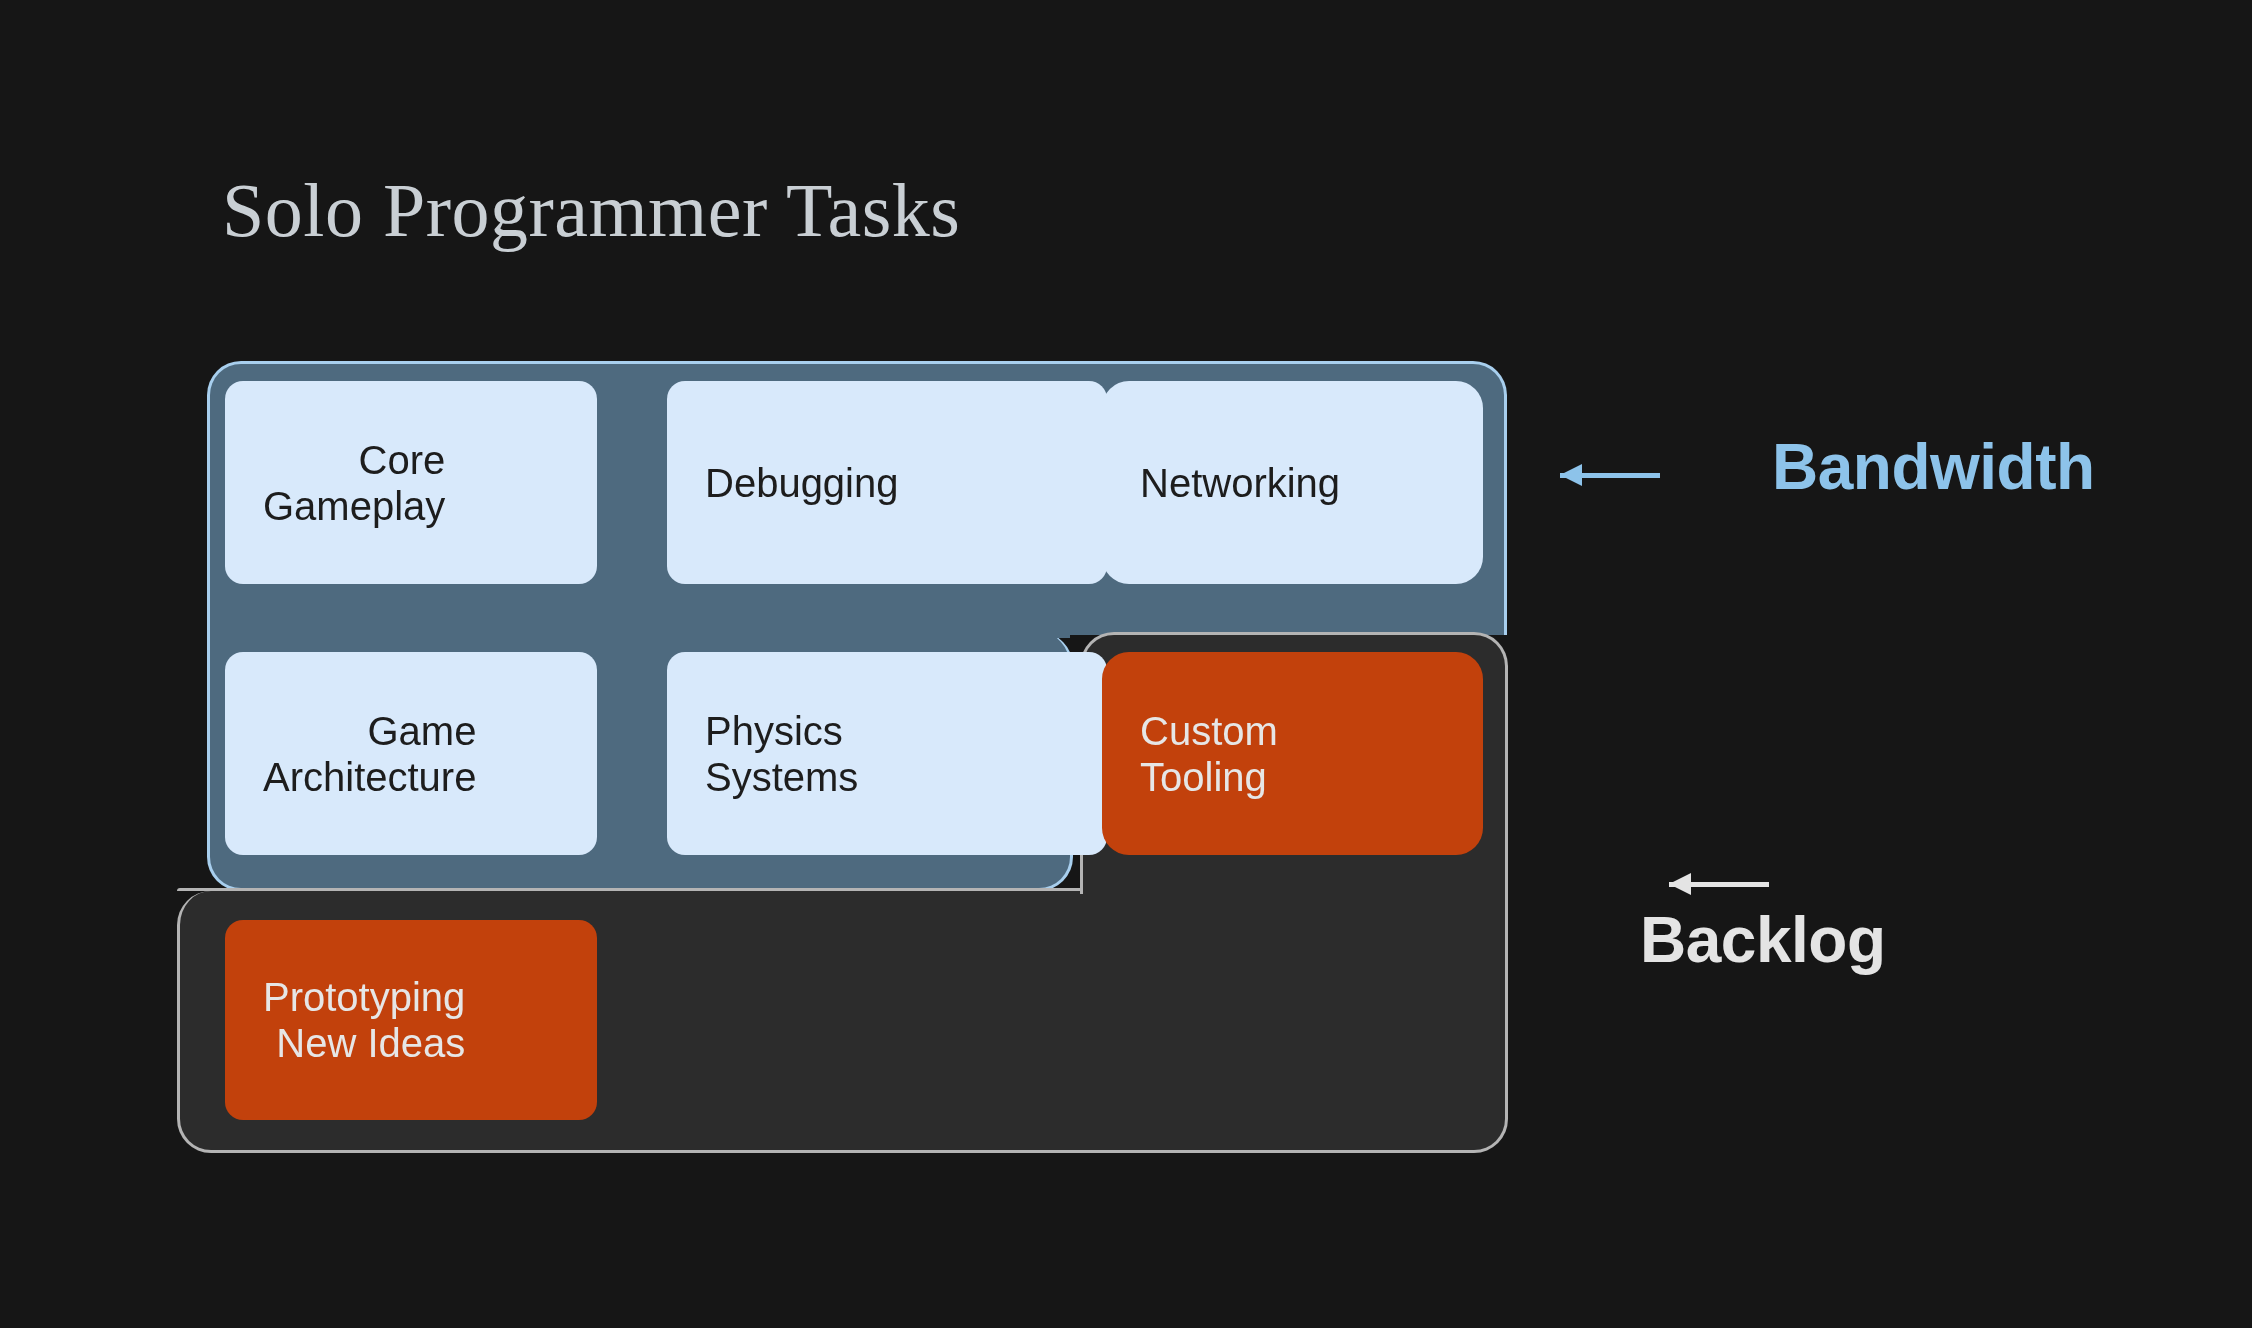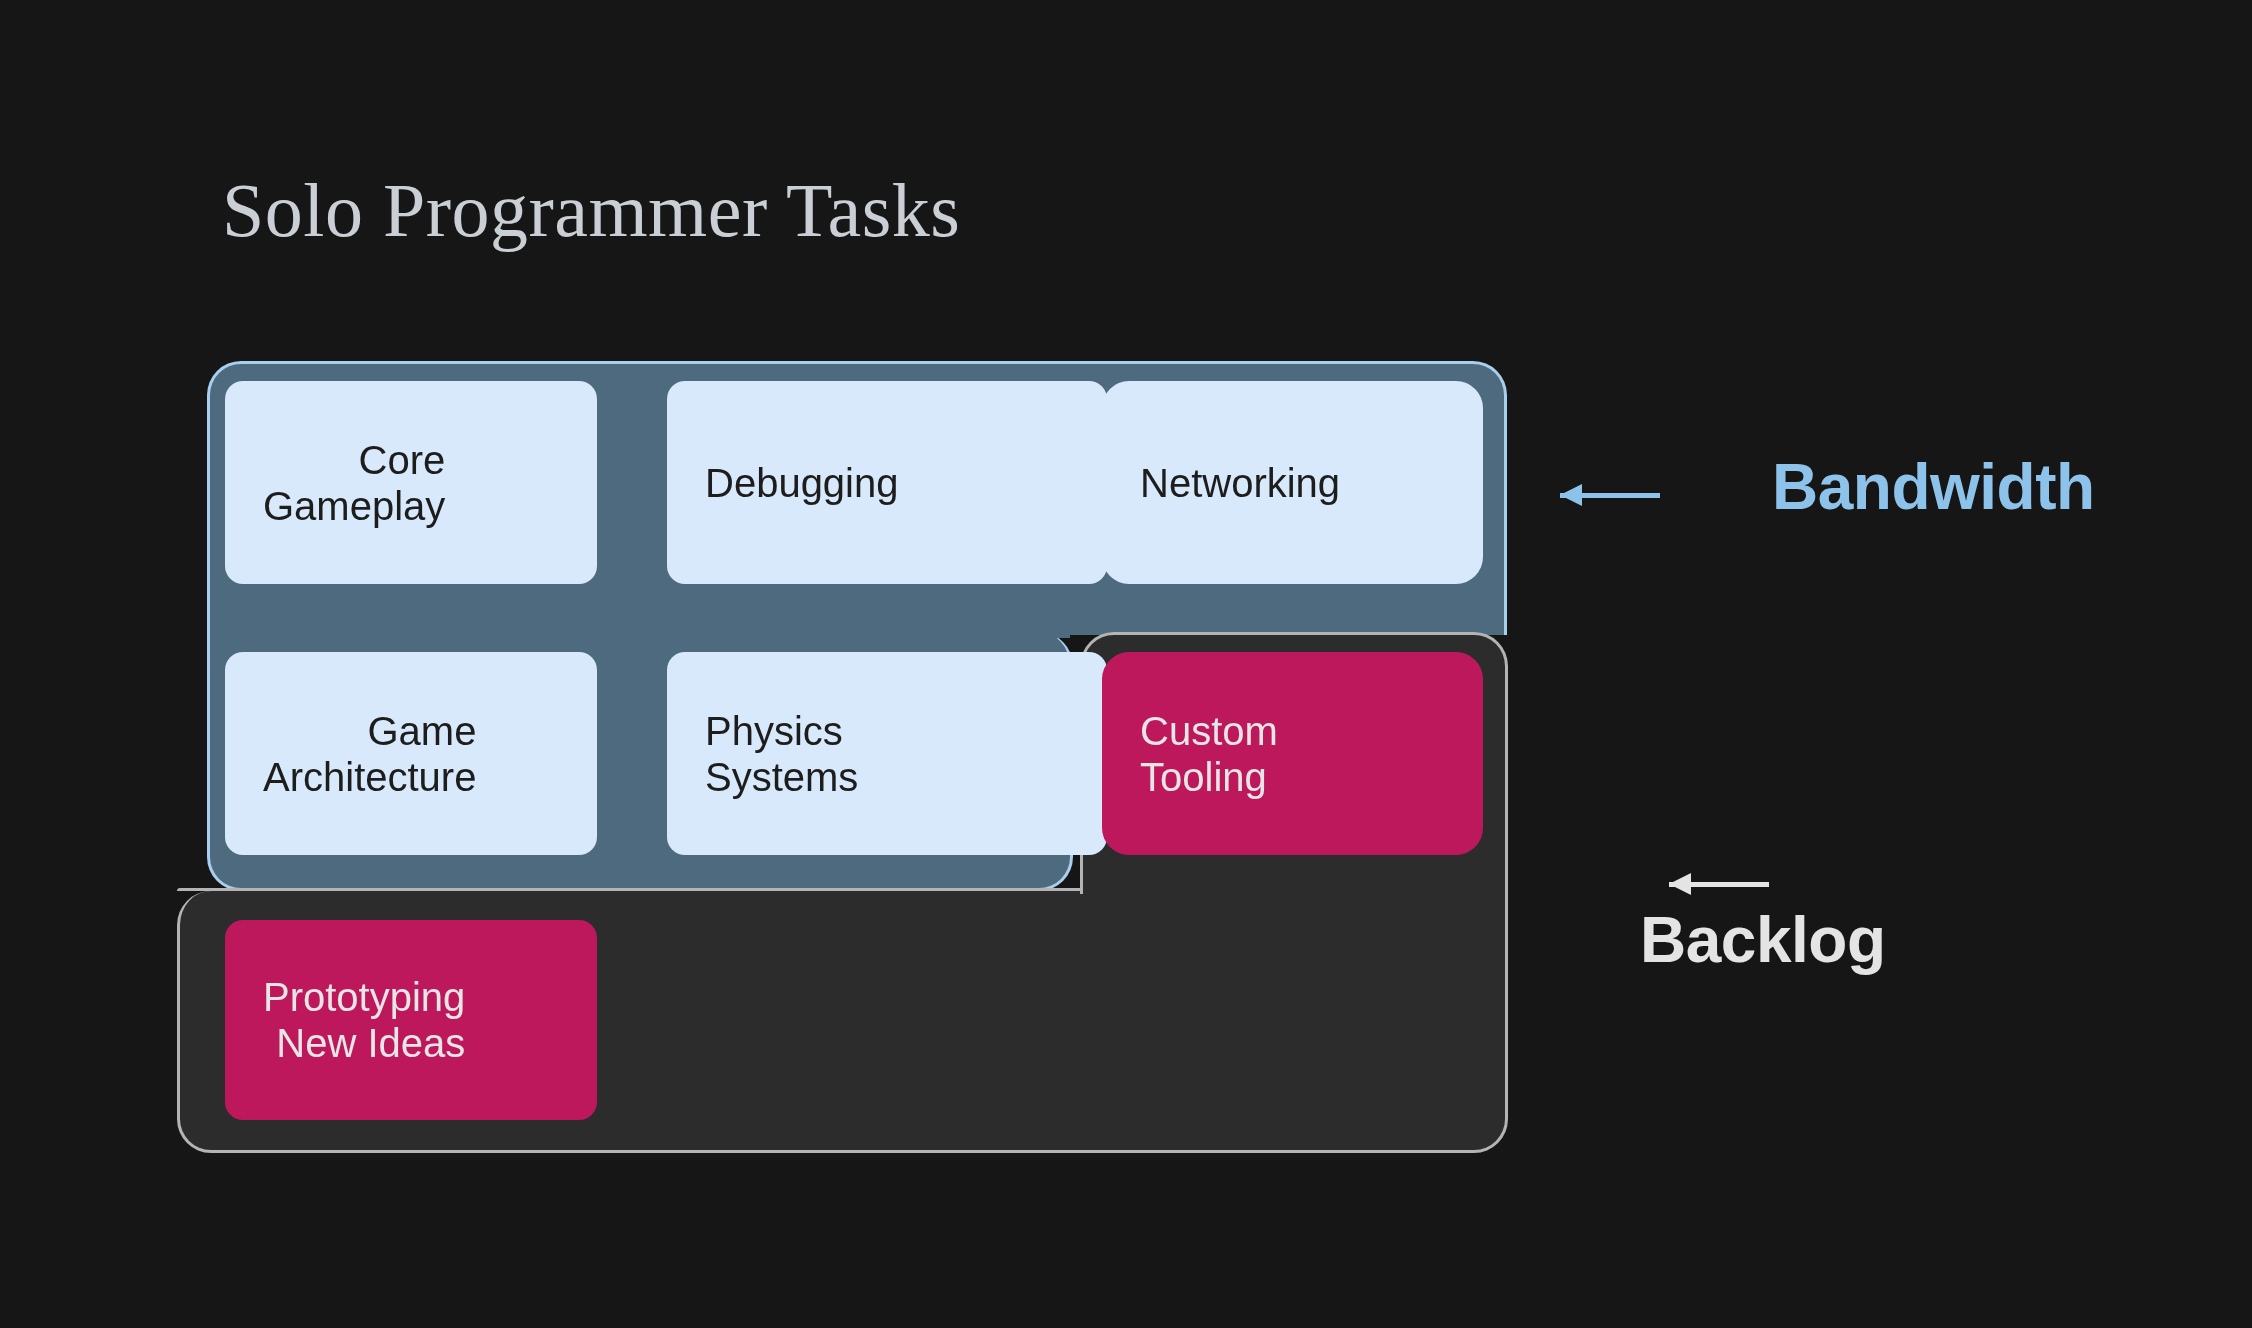--- a/index.html
+++ b/index.html
@@ -154,21 +154,21 @@
     padding: 0 30px;
     font-size: 40px;
     line-height: 1.15;
     font-weight: 400;
   }
   .card-blue {
     background: #d8e9fb;
     color: #1d1d1d;
   }
   .card-gray {
-    background: #be185d;
+    background: #c2410c;
     color: #e6e6e6;
   }
   .card-label { white-space: pre-line; }
 
   
   .c1 { left: 193px;  width: 372px; text-align: right; }
   .c2 { left: 635px;  width: 440px; }
   .c3 { left: 1070px; width: 381px; border-radius: 27px; }
 
   .r1 { top: 349px;  height: 203px; }
@@ -206,21 +206,21 @@
   }
   .annot-label {
     font-size: 64px;
     font-weight: 700;
     letter-spacing: -0.5px;
     white-space: nowrap;
   }
 
   #annot-bandwidth {
     left: 1512px;
-    top: 420px;
+    top: 400px;
     color: #8dc3ea;
   }
   #annot-bandwidth .shaft { background: #8dc3ea; }
   #annot-bandwidth .annot-label { margin-left: 96px; color: #8dc3ea; }
 
   #annot-backlog {
     left: 1512px;
     top: 825px;
     color: #e4e4e4;
     flex-direction: column;

